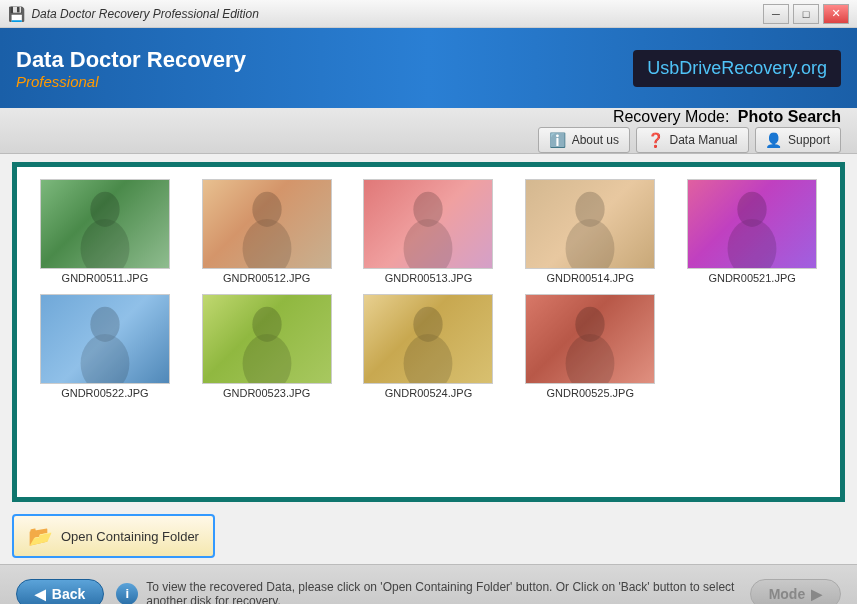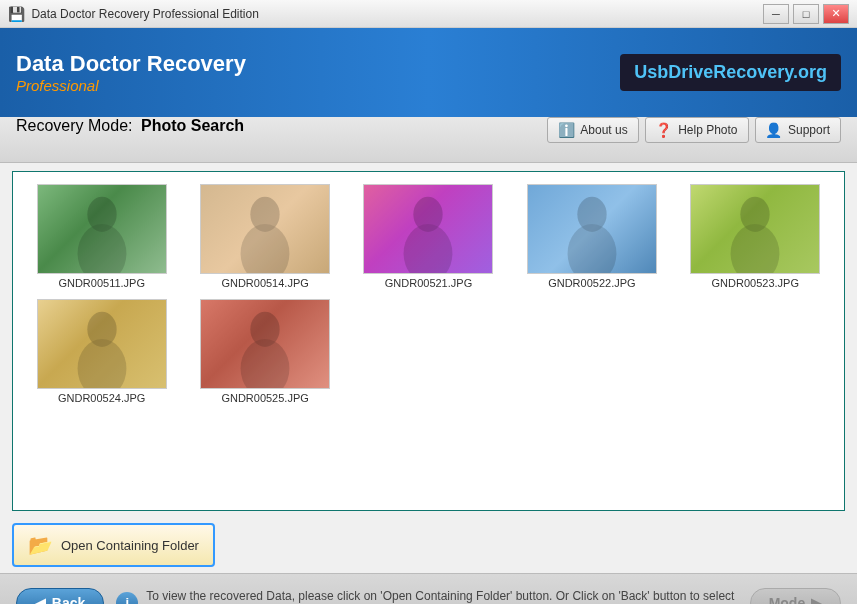--- a/index.html
+++ b/index.html
@@ -8,80 +8,81 @@
     
     .titlebar {
       background: linear-gradient(to bottom, #f8f8f8, #e0e0e0);
       height: 28px;
       display: flex;
       align-items: center;
       padding: 0 8px;
       border-bottom: 1px solid #ccc;
       user-select: none;
     }
-    .titlebar-title { font-size: 12px; color: #333; flex: 1; }
+    .titlebar-title { font-size: 12px; color: #333; flex: 1; font-style: italic; }
     .titlebar-controls { display: flex; gap: 4px; }
     .titlebar-btn {
       width: 26px; height: 20px; border: 1px solid #aaa;
       background: linear-gradient(to bottom, #f5f5f5, #ddd);
       font-size: 11px; cursor: pointer; display: flex; align-items: center; justify-content: center;
       color: #333;
     }
     .titlebar-btn.close { background: linear-gradient(to bottom, #f88, #d44); color: white; }
 
     
     .header {
       background: linear-gradient(to right, #1a5fa8, #2a7fd4, #1a5fa8);
-      height: 89px;
+      height: 80px;
       display: flex;
       align-items: center;
       padding: 0 16px;
       justify-content: space-between;
     }
     .header-logo { color: white; }
     .header-logo-title { font-size: 22px; font-weight: bold; }
     .header-logo-sub { font-size: 15px; color: #ff9900; font-style: italic; }
     .header-brand {
       background: #1a1a2e;
       color: white;
       padding: 8px 14px;
       font-size: 18px;
-      font-weight: bold;
+      font-weight: normal;
       border-radius: 4px;
     }
     .header-brand span { color: #4fc3f7; }
 
     
     .toolbar {
       background: linear-gradient(to bottom, #e8e8e8, #d5d5d5);
       height: 46px;
       display: flex;
-      align-items: flex-start;
+      align-items: flex-end;
       padding: 0 16px;
       border-bottom: 1px solid #bbb;
       justify-content: space-between;
+      flex-direction: column;
     }
     .toolbar-buttons { display: flex; gap: 6px; }
     .toolbar-btn {
       display: flex; align-items: center; gap: 5px;
       background: linear-gradient(to bottom, #f5f5f5, #e0e0e0);
       border: 1px solid #aaa;
       border-radius: 3px;
       padding: 4px 10px;
       font-size: 12px;
       cursor: pointer;
       color: #333;
     }
     .toolbar-btn-icon { font-size: 14px; }
 
     
     .content {
       background: white;
       margin: 8px 12px;
-      border: 1px solid #0f766e;
+      border: 5px solid #0f766e;
       height: 340px;
       overflow-y: auto;
       padding: 12px;
       position: relative;
     }
     .content::-webkit-scrollbar { width: 14px; }
     .content::-webkit-scrollbar-track { background: #f0f0f0; border-left: 1px solid #ccc; }
     .content::-webkit-scrollbar-thumb { background: linear-gradient(to bottom, #ccc, #aaa); border: 1px solid #999; }
 
     .photo-grid {
@@ -206,37 +207,51 @@
     <span>Recovery Mode:</span>
     <span style="font-weight:bold; margin-left:4px;">Photo Search</span>
   </div>
   <div class="toolbar-buttons">
     <button class="toolbar-btn">
       <span class="toolbar-btn-icon">ℹ️</span>
       <span>About us</span>
     </button>
     <button class="toolbar-btn">
       <span class="toolbar-btn-icon">❓</span>
-      <span>Help Photo</span>
+      <span>Data Manual</span>
     </button>
     <button class="toolbar-btn">
       <span class="toolbar-btn-icon">👤</span>
       <span>Support</span>
     </button>
   </div>
 </div>
 
 <div class="content">
   <div class="photo-grid" id="photo-grid">
   <div class="photo-item">
         <div class="photo-thumb photo-color-1"><svg viewBox="0 0 130 90" xmlns="http://www.w3.org/2000/svg" style="width:100%;height:100%;opacity:0.35;">
     <ellipse cx="65" cy="30" rx="15" ry="18" fill="rgba(0,0,0,0.5)"></ellipse>
     <ellipse cx="65" cy="70" rx="25" ry="30" fill="rgba(0,0,0,0.4)"></ellipse>
   </svg></div>
         <div class="photo-label">GNDR00511.JPG</div>
+      </div>
+      <div class="photo-item">
+        <div class="photo-thumb photo-color-2"><svg viewBox="0 0 130 90" xmlns="http://www.w3.org/2000/svg" style="width:100%;height:100%;opacity:0.35;">
+    <ellipse cx="65" cy="30" rx="15" ry="18" fill="rgba(0,0,0,0.5)"></ellipse>
+    <ellipse cx="65" cy="70" rx="25" ry="30" fill="rgba(0,0,0,0.4)"></ellipse>
+  </svg></div>
+        <div class="photo-label">GNDR00512.JPG</div>
+      </div>
+      <div class="photo-item">
+        <div class="photo-thumb photo-color-3"><svg viewBox="0 0 130 90" xmlns="http://www.w3.org/2000/svg" style="width:100%;height:100%;opacity:0.35;">
+    <ellipse cx="65" cy="30" rx="15" ry="18" fill="rgba(0,0,0,0.5)"></ellipse>
+    <ellipse cx="65" cy="70" rx="25" ry="30" fill="rgba(0,0,0,0.4)"></ellipse>
+  </svg></div>
+        <div class="photo-label">GNDR00513.JPG</div>
       </div>
       <div class="photo-item">
         <div class="photo-thumb photo-color-4"><svg viewBox="0 0 130 90" xmlns="http://www.w3.org/2000/svg" style="width:100%;height:100%;opacity:0.35;">
     <ellipse cx="65" cy="30" rx="15" ry="18" fill="rgba(0,0,0,0.5)"></ellipse>
     <ellipse cx="65" cy="70" rx="25" ry="30" fill="rgba(0,0,0,0.4)"></ellipse>
   </svg></div>
         <div class="photo-label">GNDR00514.JPG</div>
       </div>
       <div class="photo-item">
         <div class="photo-thumb photo-color-11"><svg viewBox="0 0 130 90" xmlns="http://www.w3.org/2000/svg" style="width:100%;height:100%;opacity:0.35;">

